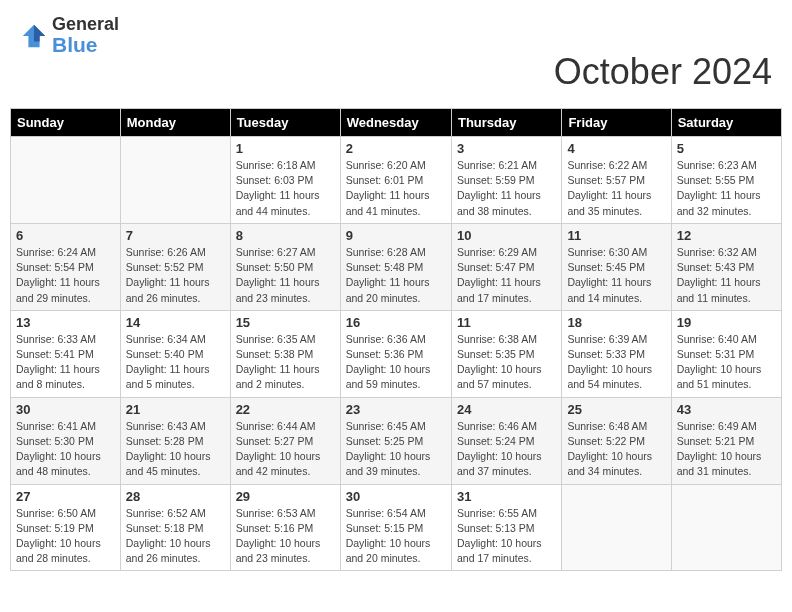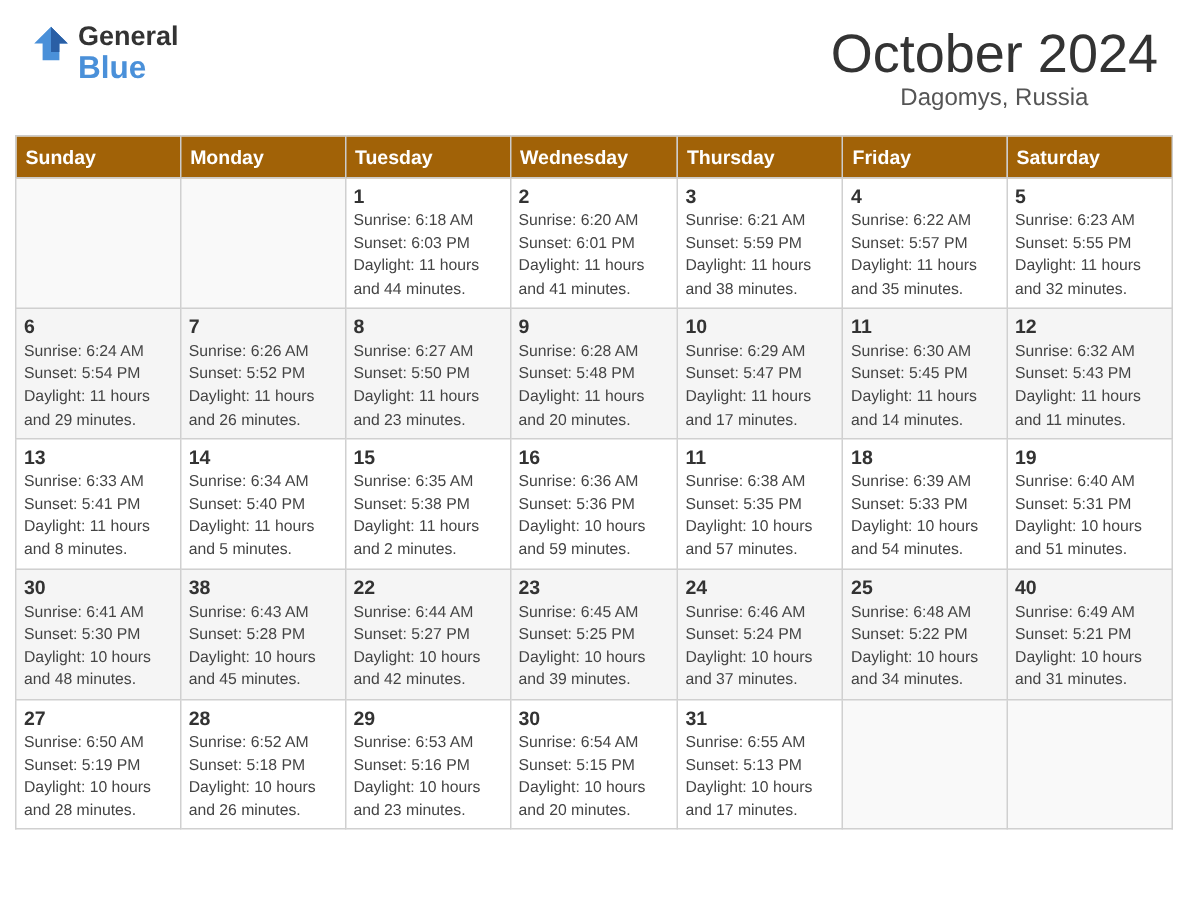--- a/index.html
+++ b/index.html
@@ -12,57 +12,59 @@
     }
     .header {
       display: flex;
       justify-content: space-between;
       align-items: flex-start;
       margin-bottom: 10px;
       padding: 5px 10px;
     }
     .logo {
       display: flex;
+      align-items: center;
       gap: 4px;
     }
     .logo-text-general {
       font-size: 18px;
       font-weight: bold;
       color: #333;
       line-height: 1;
     }
     .logo-text-blue {
       font-size: 21px;
       font-weight: bold;
       color: #4a90d9;
       line-height: 1;
     }
     .logo-icon {
       width: 28px;
       height: 28px;
     }
     .title-block {
-      text-align: center;
+      text-align: right;
+      margin-top: 36px;
     }
     .month-title {
       font-size: 36px;
       color: #333;
       font-weight: normal;
     }
     .location {
       font-size: 16px;
       color: #555;
     }
     table {
       width: 100%;
       border-collapse: collapse;
       font-size: 11px;
     }
     .day-header {
-      background-color: #a16207;
+      background-color: #000000;
       color: #fff;
       text-align: left;
       padding: 6px 6px;
       font-size: 13px;
       font-weight: bold;
       border: 1px solid #ccc;
     }
     td {
       border: 1px solid #d0d0d0;
       vertical-align: top;
@@ -102,21 +104,20 @@
       <polygon points="20,4 36,20 28,20 28,36 12,36 12,20 4,20" fill="#4a90d9"></polygon>
       <polygon points="20,4 36,20 28,20 28,28 20,28" fill="#2a5fa5"></polygon>
     </svg>
     <div>
       <span class="logo-text-general">General</span><br>
       <span class="logo-text-blue">Blue</span>
     </div>
   </div>
   <div class="title-block">
     <div class="month-title">October 2024</div>
-    <div class="location">Dagomys, Russia</div>
   </div>
 </div>
 
 <table>
   <thead>
     <tr>
 
     <th class="day-header">Sunday</th>
         <th class="day-header">Monday</th>
         <th class="day-header">Tuesday</th>
@@ -210,41 +211,41 @@
           <span class="day-number">19</span>
           <div class="day-info">Sunrise: 6:40 AM<br>Sunset: 5:31 PM<br>Daylight: 10 hours and 51 minutes.</div>
         </td>
       </tr>
       <tr>
         <td>
           <span class="day-number">30</span>
           <div class="day-info">Sunrise: 6:41 AM<br>Sunset: 5:30 PM<br>Daylight: 10 hours and 48 minutes.</div>
         </td>
         <td>
-          <span class="day-number">38</span>
+          <span class="day-number">21</span>
           <div class="day-info">Sunrise: 6:43 AM<br>Sunset: 5:28 PM<br>Daylight: 10 hours and 45 minutes.</div>
         </td>
         <td>
           <span class="day-number">22</span>
           <div class="day-info">Sunrise: 6:44 AM<br>Sunset: 5:27 PM<br>Daylight: 10 hours and 42 minutes.</div>
         </td>
         <td>
           <span class="day-number">23</span>
           <div class="day-info">Sunrise: 6:45 AM<br>Sunset: 5:25 PM<br>Daylight: 10 hours and 39 minutes.</div>
         </td>
         <td>
           <span class="day-number">24</span>
           <div class="day-info">Sunrise: 6:46 AM<br>Sunset: 5:24 PM<br>Daylight: 10 hours and 37 minutes.</div>
         </td>
         <td>
           <span class="day-number">25</span>
           <div class="day-info">Sunrise: 6:48 AM<br>Sunset: 5:22 PM<br>Daylight: 10 hours and 34 minutes.</div>
         </td>
         <td>
-          <span class="day-number">40</span>
+          <span class="day-number">43</span>
           <div class="day-info">Sunrise: 6:49 AM<br>Sunset: 5:21 PM<br>Daylight: 10 hours and 31 minutes.</div>
         </td>
       </tr>
       <tr>
         <td>
           <span class="day-number">27</span>
           <div class="day-info">Sunrise: 6:50 AM<br>Sunset: 5:19 PM<br>Daylight: 10 hours and 28 minutes.</div>
         </td>
         <td>
           <span class="day-number">28</span>

